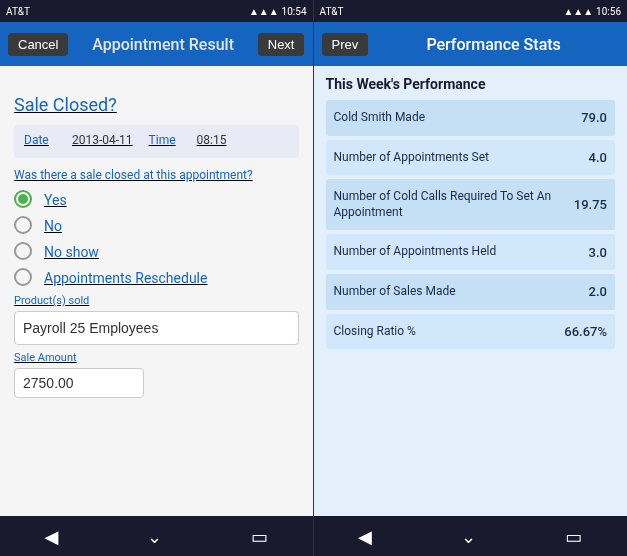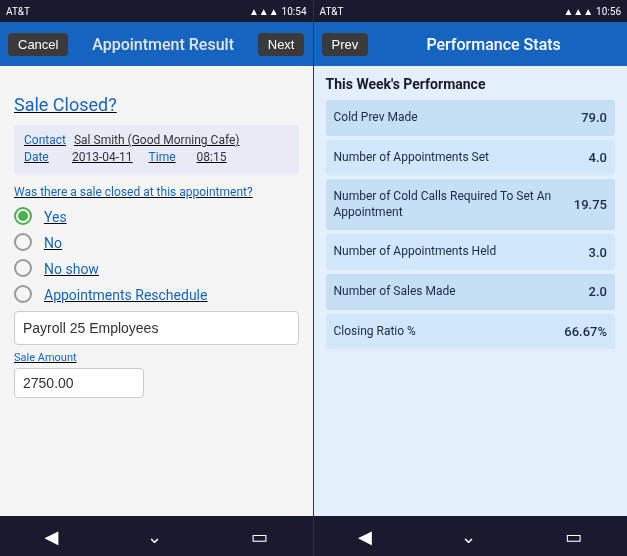--- a/index.html
+++ b/index.html
@@ -298,24 +298,20 @@
     <span class="header-title-left">Appointment Result</span>
     <button class="header-btn">Next</button>
   </div>
 
   <div class="left-content">
     <div class="sale-closed-title">Sale Closed?</div>
 
     
     <div class="info-box">
       <div class="info-row">
-        <span class="info-label">Contact</span>
-        <span class="info-value">Sal Smith (Good Morning Cafe)</span>
-      </div>
-      <div class="info-row">
         <span class="info-label">Date</span>
         <span class="info-value">2013-04-11</span>
         <span class="info-label" style="margin-left:8px;">Time</span>
         <span class="info-value">08:15</span>
       </div>
     </div>
 
     
     <div class="question-text">Was there a sale closed at this appointment?</div>
 
@@ -339,20 +335,21 @@
       <span class="radio-label">No show</span>
     </div>
 
     
     <div class="radio-option">
       <div class="radio-circle"></div>
       <span class="radio-label">Appointments Reschedule</span>
     </div>
 
     
+    <div class="field-label">Product(s) sold</div>
     <input class="text-input" type="text" value="Payroll 25 Employees" style="">
 
     
     <div class="field-label">Sale Amount</div>
     <input class="sale-amount-input" type="text" value="2750.00" style="">
   </div>
 
   <div class="bottom-nav">
     <span class="nav-icon">◀</span>
     <span class="nav-icon">⌄</span>
@@ -374,21 +371,21 @@
 
   <div class="header-right">
     <button class="header-btn">Prev</button>
     <span class="header-title-right">Performance Stats</span>
   </div>
 
   <div class="right-content">
     <div class="week-heading">This Week's Performance</div>
 
     <div class="stat-row">
-      <span class="stat-name">Cold Prev Made</span>
+      <span class="stat-name">Cold Smith Made</span>
       <span class="stat-value">79.0</span>
     </div>
     <div class="stat-row alt">
       <span class="stat-name">Number of Appointments Set</span>
       <span class="stat-value">4.0</span>
     </div>
     <div class="stat-row">
       <span class="stat-name">Number of Cold Calls Required To Set An Appointment</span>
       <span class="stat-value">19.75</span>
     </div>

